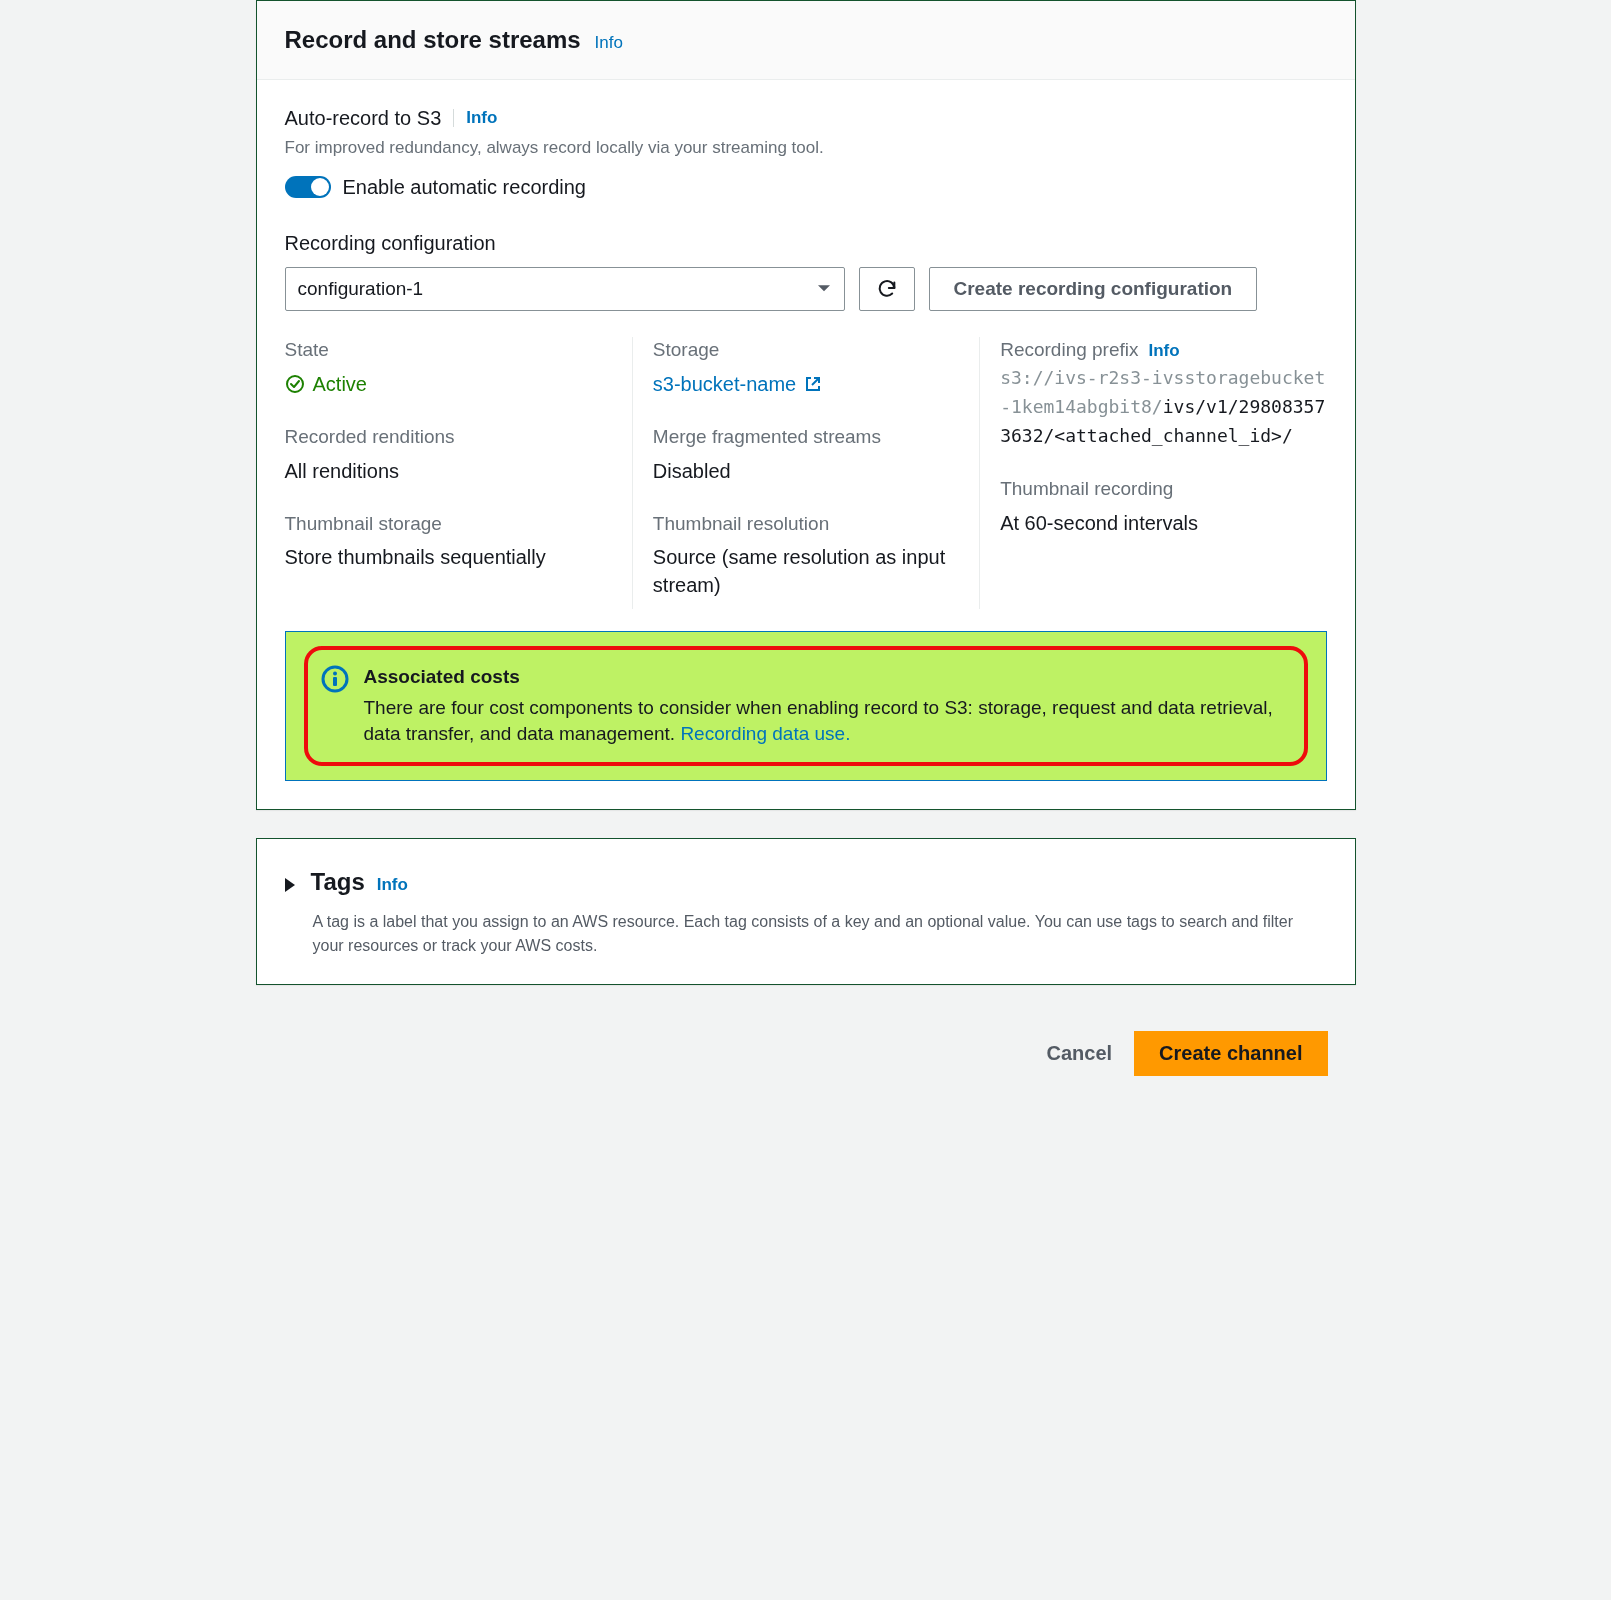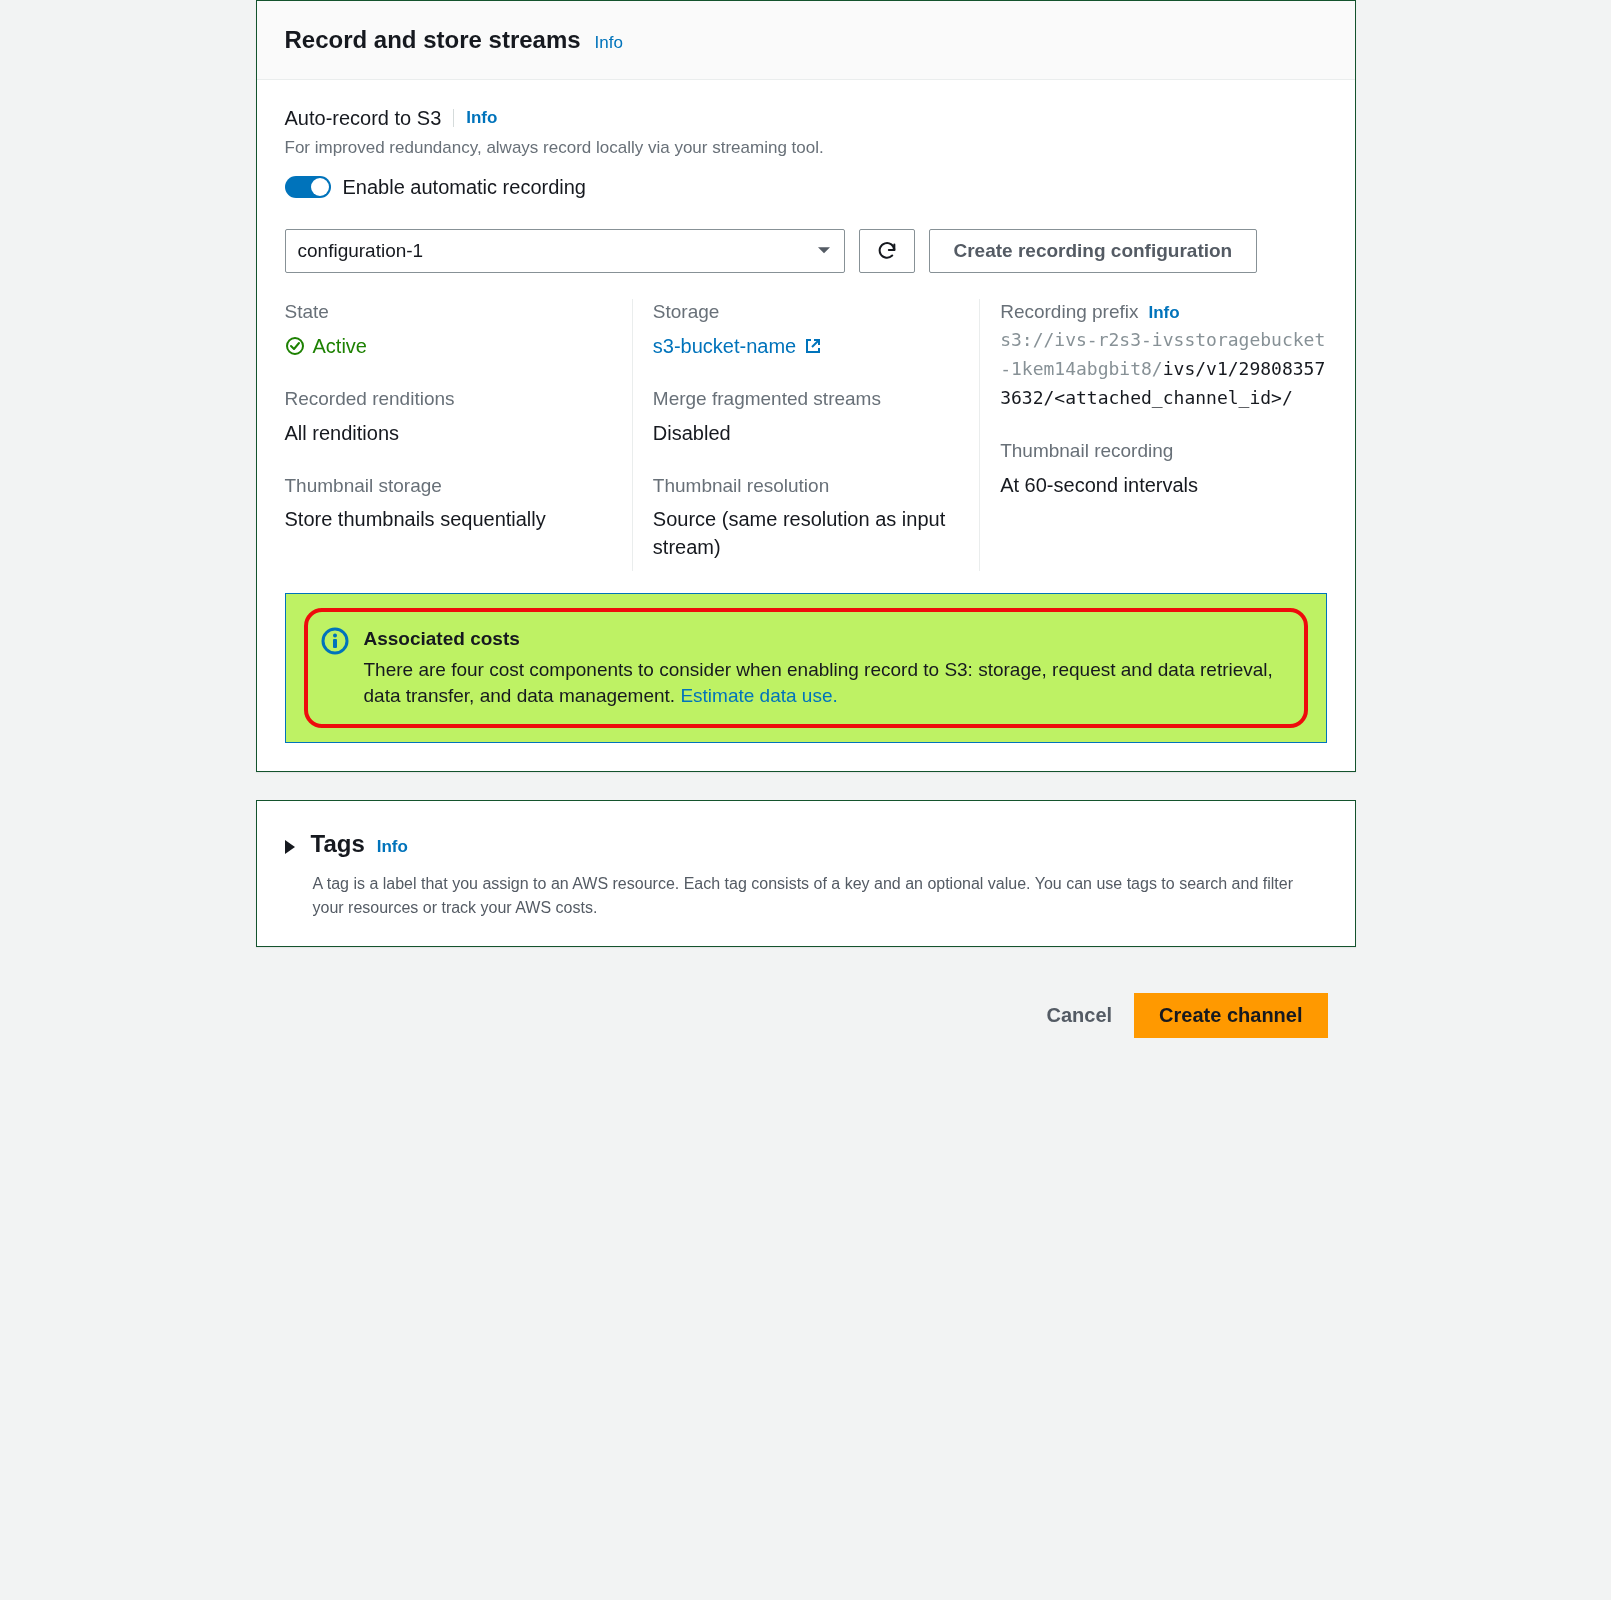--- a/index.html
+++ b/index.html
@@ -292,20 +292,21 @@
       </div>
       <div class="description">For improved redundancy, always record locally via your streaming tool.</div>
 
       <div class="toggle-row">
         <div class="toggle">
           <div class="toggle-knob"></div>
         </div>
         <span class="toggle-label">Enable automatic recording</span>
       </div>
 
+      <div class="config-label">Recording configuration</div>
       <div class="config-row">
         <div class="select-wrap">
           <div class="select">
             <span>configuration-1</span>
           </div>
           <span class="select-caret">
             <svg width="14" height="10" viewBox="0 0 14 10">
                 <path d="M1 2 L7 8 L13 2 Z" fill="#545b64"></path>
               </svg>
           </span>
@@ -386,21 +387,21 @@
       <div class="info-box">
         <div class="info-highlight">
           <svg width="30" height="30" viewBox="0 0 30 30" style="flex-shrink:0;">
             <circle cx="15" cy="15" r="12" fill="none" stroke="#0073bb" stroke-width="3"></circle>
             <circle cx="15" cy="9.5" r="2" fill="#0073bb"></circle>
             <rect x="13" y="13" width="4" height="9" rx="1" fill="#0073bb"></rect>
           </svg>
           <div>
             <div class="info-title">Associated costs</div>
             <div class="info-text">
-              <span>There are four cost components to consider when enabling record to S3: storage, request and data retrieval, data transfer, and data management. </span><span class="link">Estimate data use.</span>
+              <span>There are four cost components to consider when enabling record to S3: storage, request and data retrieval, data transfer, and data management. </span><span class="link">Recording data use.</span>
             </div>
           </div>
         </div>
       </div>
 
     </div>
   </div>
 
   <div class="panel tags-panel">
     <div class="tags-header">

